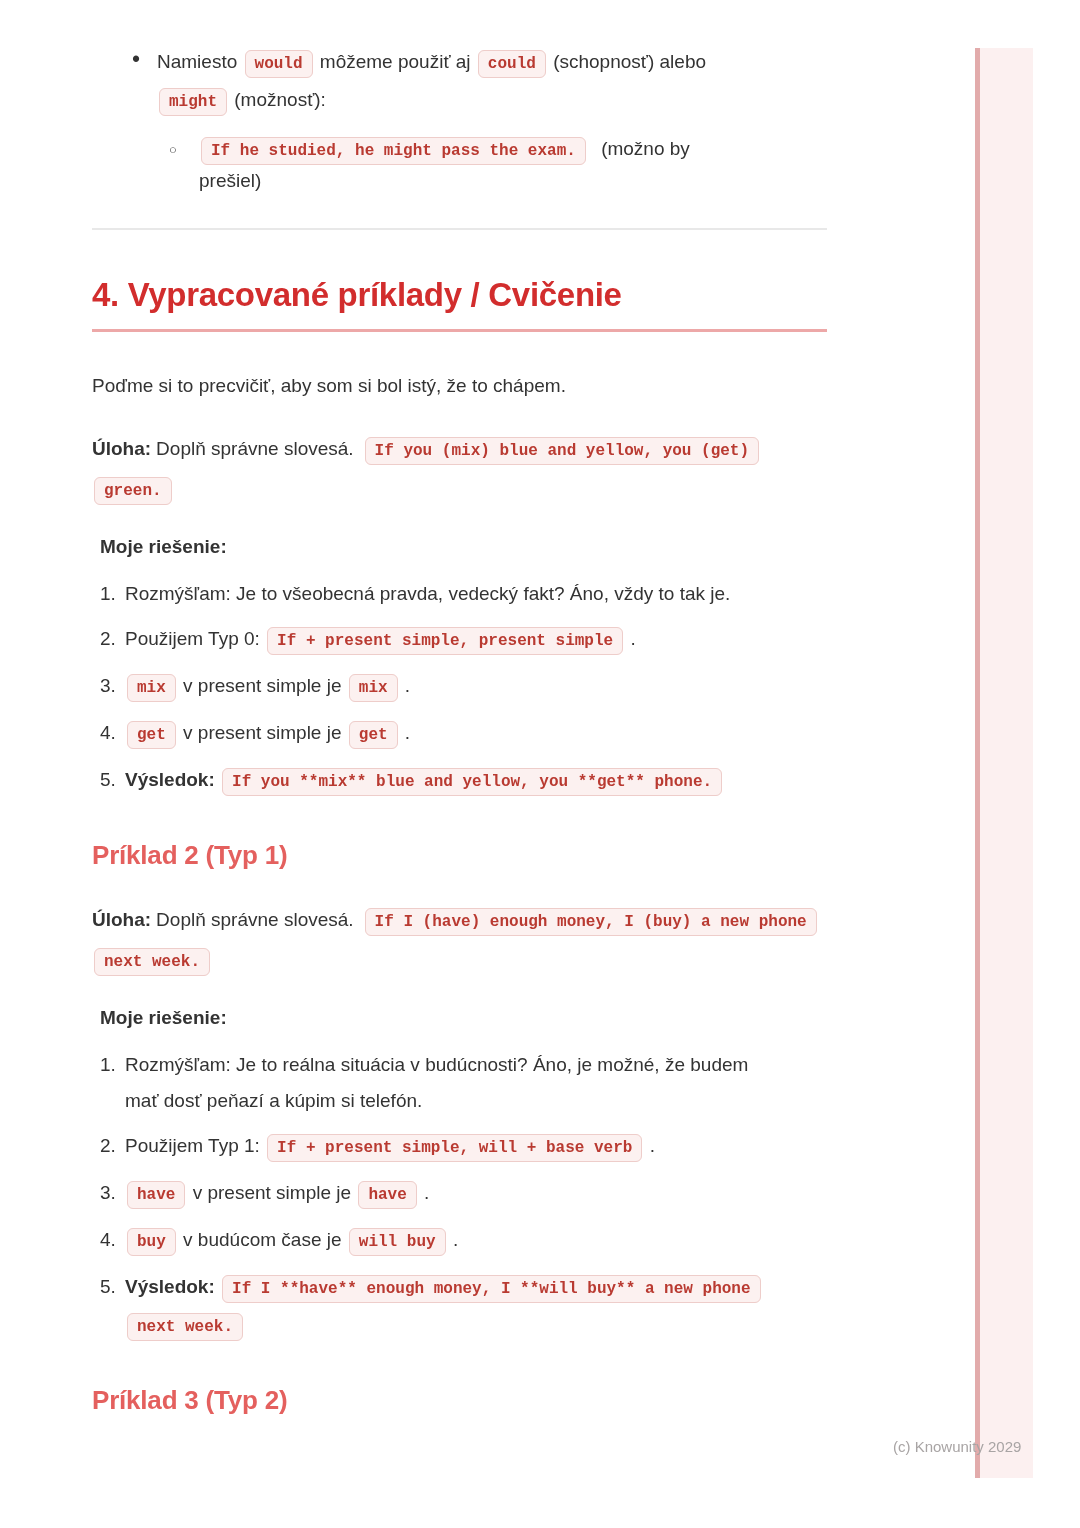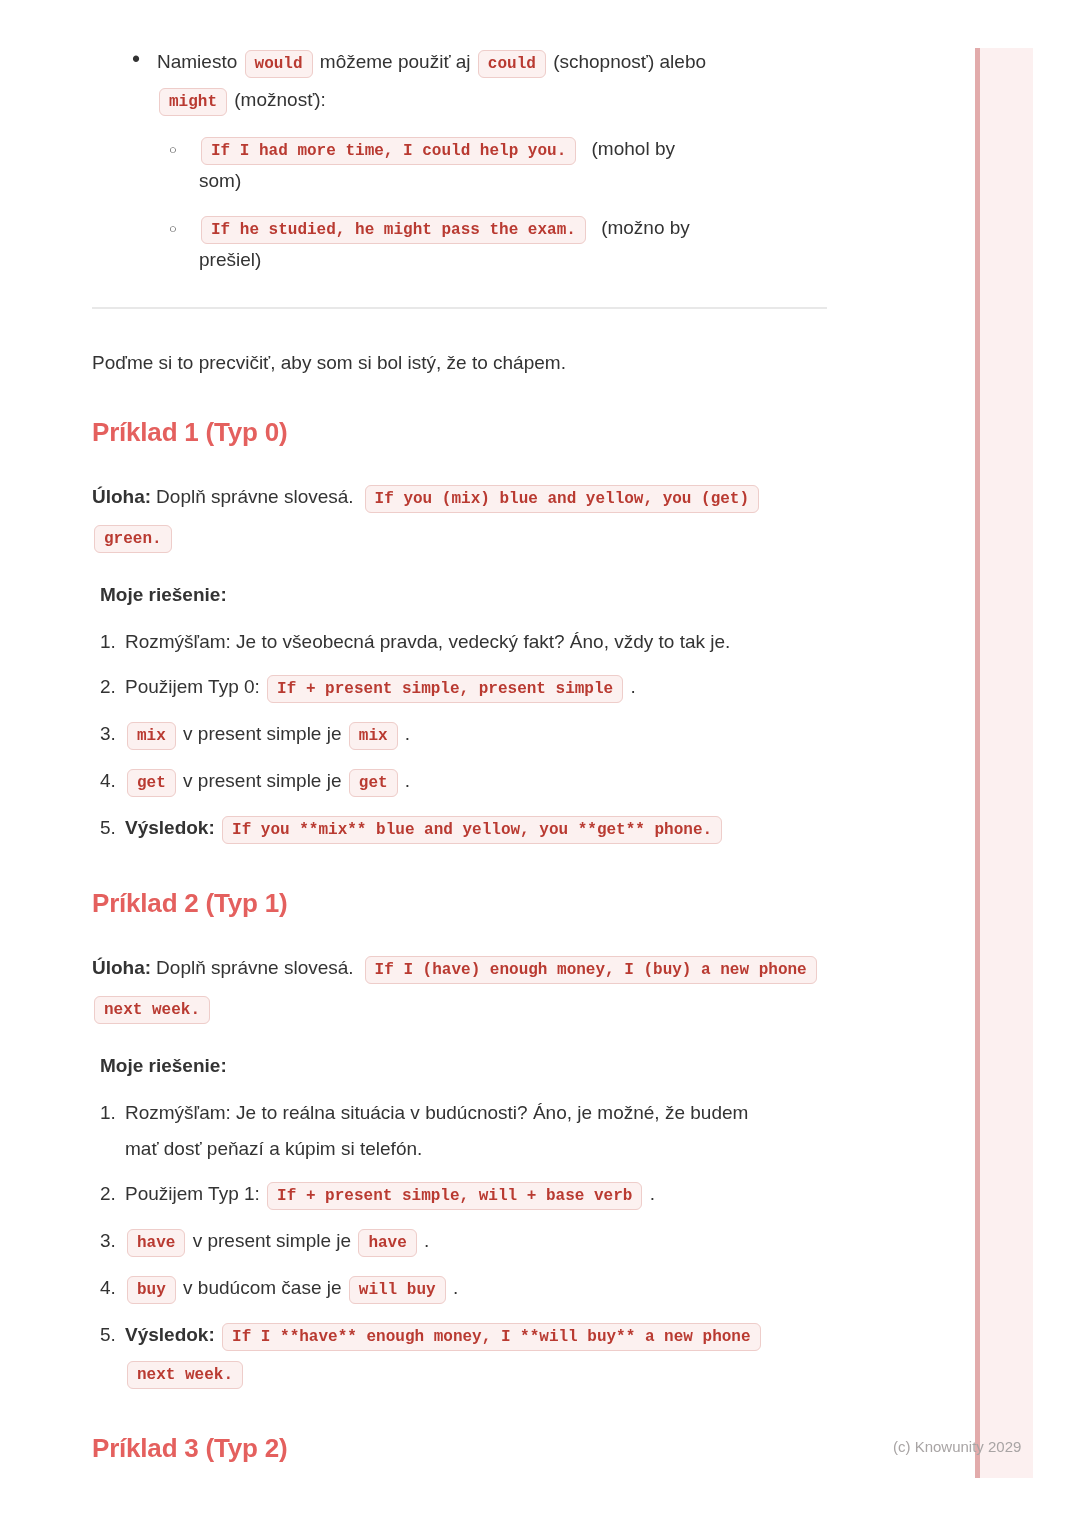--- a/index.html
+++ b/index.html
@@ -73,37 +73,33 @@
 <div class="stripe"></div>
 <div class="footer">(c) Knowunity 2029</div>
 
 <main class="content">
 
   <ul class="bullets">
     <li class="main-bullet">
       <span class="bullet-text"><span>Namiesto </span><span class="chip">would</span><span> môžeme použiť aj </span><span class="chip">could</span><span> (schopnosť) alebo </span><span class="chip">might</span><span> (možnosť):</span></span>
       <ul class="subs">
         <li>
-          <span class="chip">If I had more time, I could help you.</span>
-          <span class="note">(mohol by som)</span>
-        </li>
-        <li>
           <span class="chip">If he studied, he might pass the exam.</span>
           <span class="note">(možno by prešiel)</span>
         </li>
       </ul>
     </li>
   </ul>
 
   <hr class="divider">
 
+  <h1 class="h1">4. Vypracované príklady / Cvičenie</h1>
   <p class="lede">Poďme si to precvičiť, aby som si bol istý, že to chápem.</p>
 
   <section class="example">
-    <h2 class="h2">Príklad 1 (Typ 0)</h2>
     <p class="task">
       <span class="b tl">Úloha:</span><span class="tt">Doplň správne slovesá.</span><span class="chip">If you (mix) blue and yellow, you (get) green.</span>
     </p>
     <p class="b sol">Moje riešenie:</p>
     <ol class="steps">
         <li><span class="num">1.</span><span>Rozmýšľam: Je to všeobecná pravda, vedecký fakt? Áno, vždy to tak je.</span></li>
         <li><span class="num">2.</span><span>Použijem Typ 0: </span><span class="chip">If + present simple, present simple</span><span> .</span></li>
         <li><span class="num">3.</span><span class="chip">mix</span><span> v present simple je </span><span class="chip">mix</span><span> .</span></li>
         <li><span class="num">4.</span><span class="chip">get</span><span> v present simple je </span><span class="chip">get</span><span> .</span></li>
         <li><span class="num">5.</span><span class="b">Výsledok: </span><span class="chip">If you **mix** blue and yellow, you **get** phone.</span></li>

